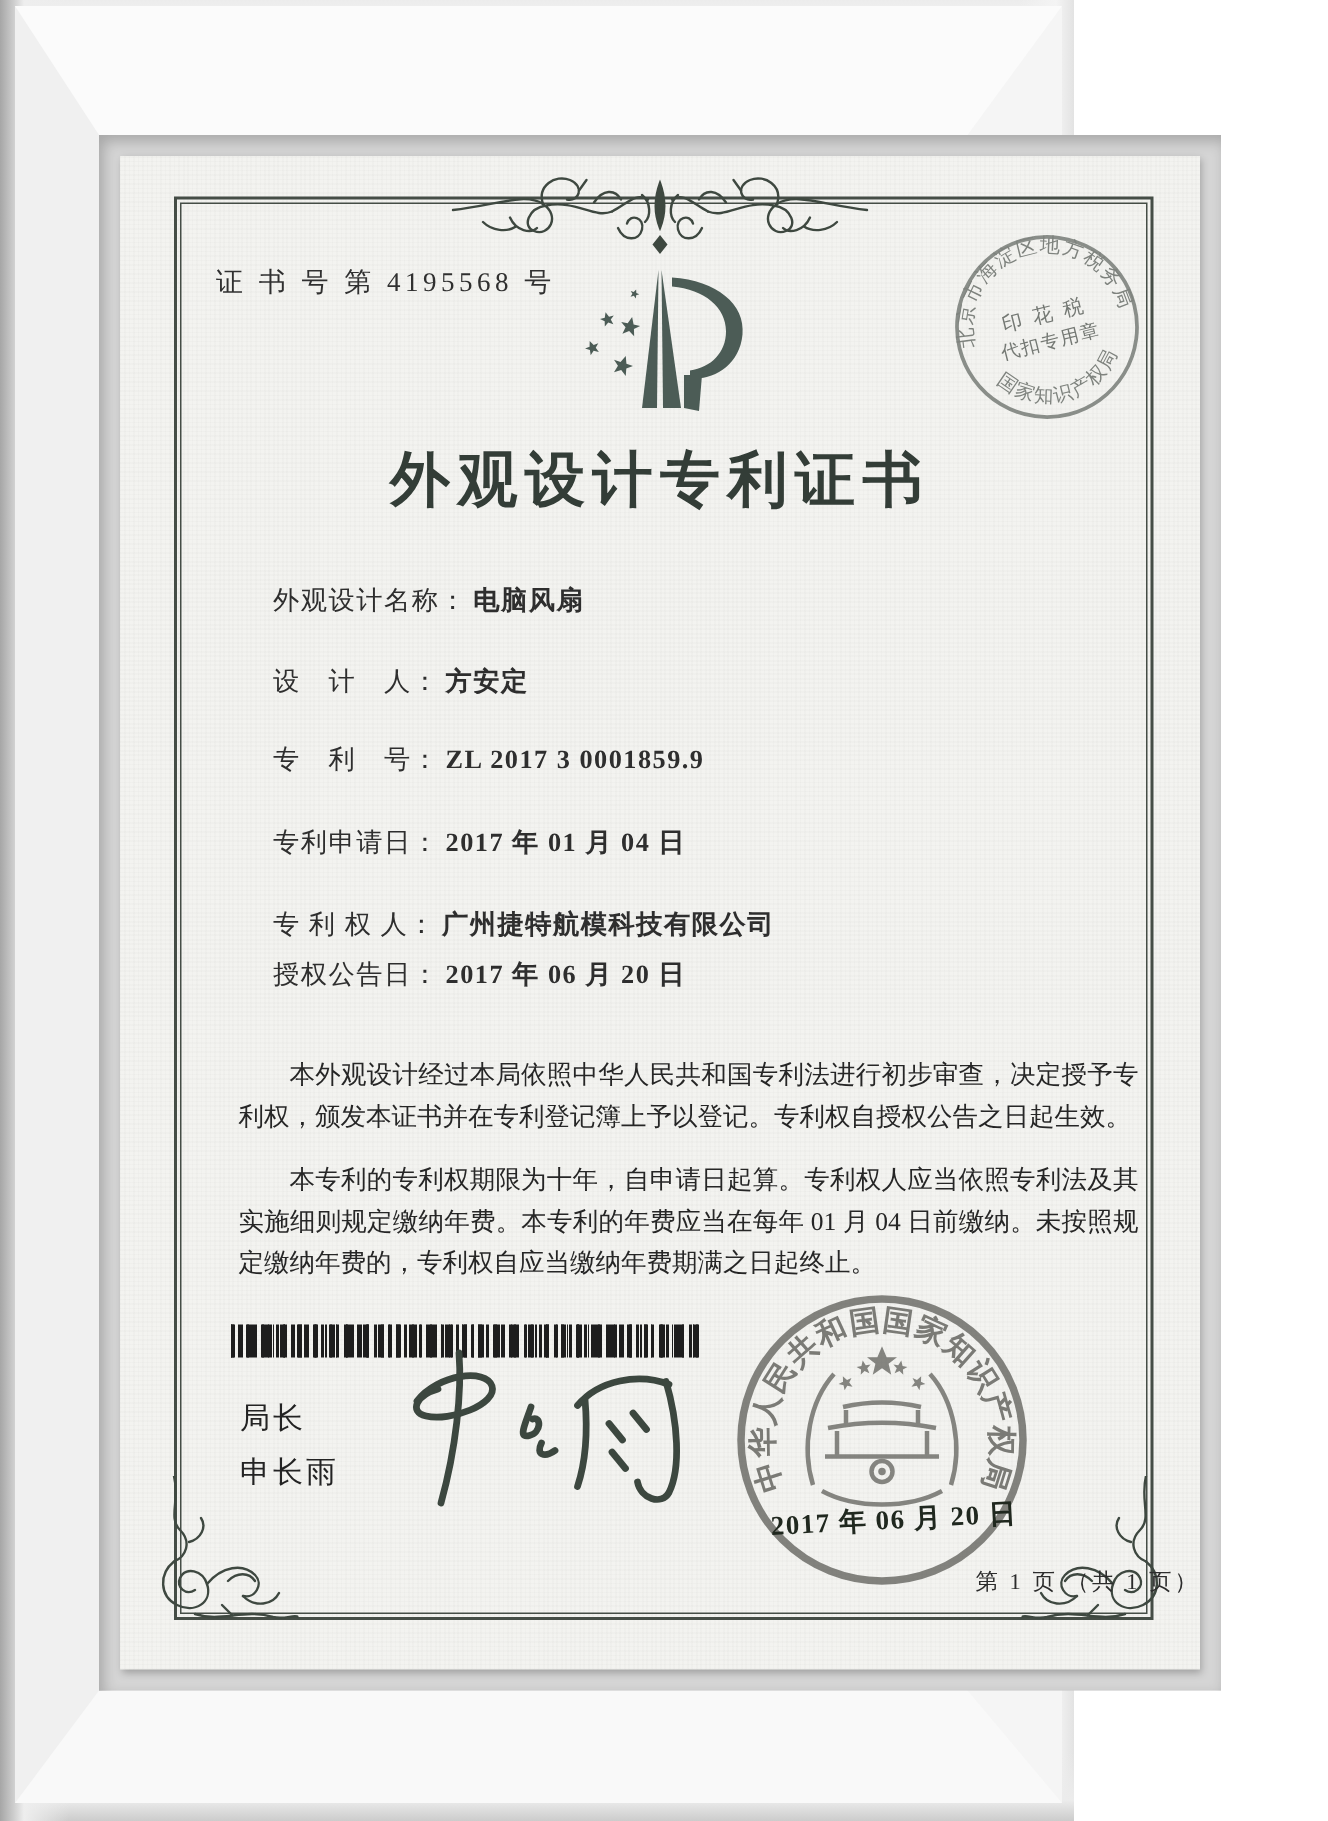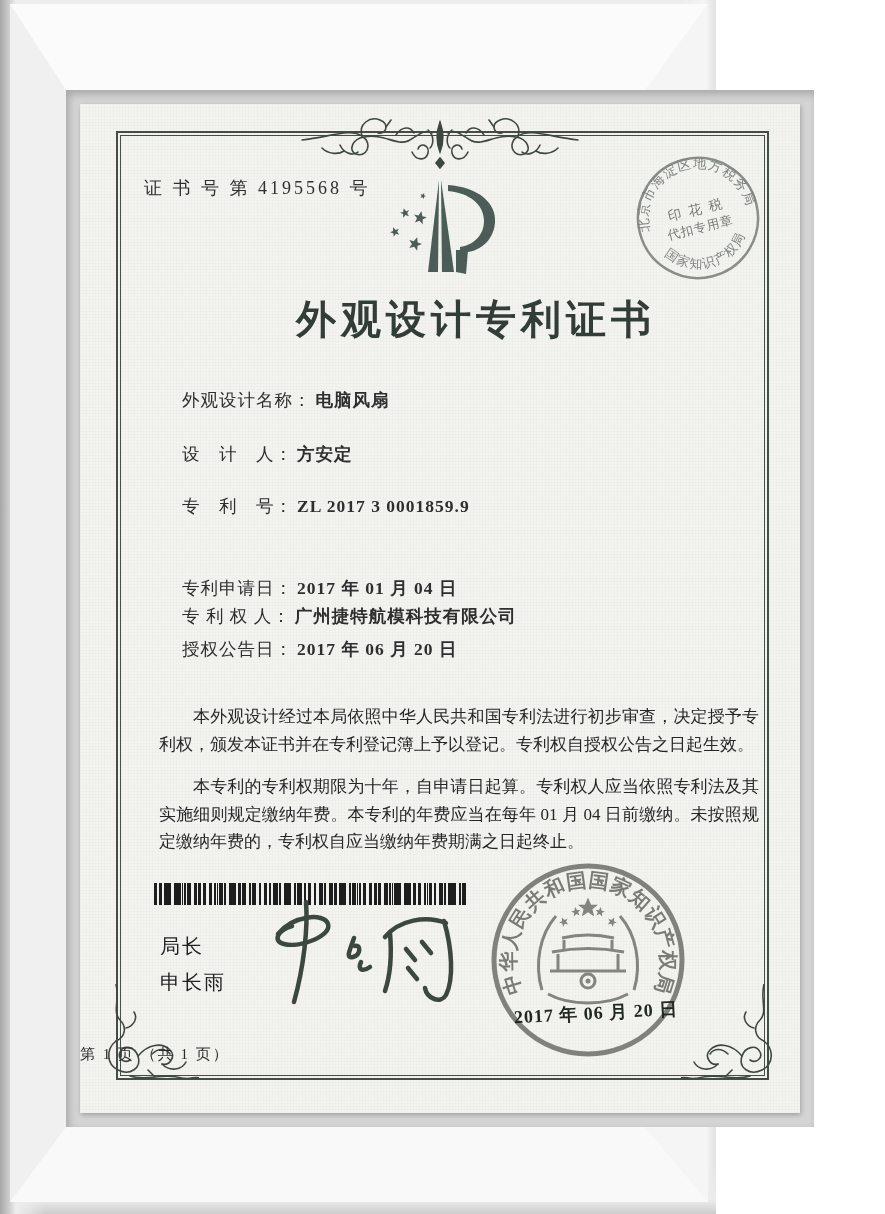--- a/index.html
+++ b/index.html
@@ -50,24 +50,24 @@
   .orn-bl{left:24px;top:880px;}
   .orn-br{left:601px;top:880px;transform:scaleX(-1);}
   .cert-no{
     position:absolute;left:64px;top:72px;
     font-size:18px;letter-spacing:3px;color:#303030;
   }
   .logo{position:absolute;left:298px;top:72px;}
   .title{
     position:absolute;left:0;top:188px;width:100%;
     text-align:center;font-size:40px;font-weight:600;
-    letter-spacing:5px;color:#333d37;padding-left:36px;
+    letter-spacing:5px;color:#333d37;
   }
   .field{position:absolute;left:74px;font-size:17.5px;line-height:24px;color:#2e2e2e;white-space:nowrap;}
-  .f0{top:284px;} .f1{top:338px;} .f2{top:390px;} .f3{top:472px;text-align:center;} .f4{top:500px;} .f5{top:533px;}
+  .f0{top:284px;} .f1{top:338px;} .f2{top:390px;} .f3{top:445px;text-align:center;} .f4{top:500px;} .f5{top:533px;}
   .flabel{letter-spacing:1px;margin-left:28px;}
   .fvalue{letter-spacing:1px;margin-left:4px;font-weight:bold;}
   .body-text{
     position:absolute;left:64px;top:584px;width:630px;
     font-size:17px;line-height:27.5px;text-align:justify;color:#262626;
   }
   .body-text p{margin:15px;text-indent:2em;}
   .barcode{
     position:absolute;left:74px;top:779px;width:312px;height:22px;
     background-image:
@@ -78,21 +78,21 @@
   .signer{position:absolute;left:80px;top:824px;font-size:20px;line-height:36px;color:#232323;letter-spacing:2px;}
   .signature{position:absolute;left:168px;top:792px;}
   .seal{position:absolute;left:408px;top:756px;opacity:0.88;}
   .seal-date{
     position:absolute;left:426px;top:897px;width:180px;text-align:center;
     font-size:18px;font-weight:600;color:#20281f;letter-spacing:1px;
     transform:rotate(-3deg);
   }
   .tax-stamp{position:absolute;left:552px;top:48px;transform:rotate(-14deg);opacity:0.85;}
   .footer{
-    position:absolute;left:0;top:941px;width:100%;text-align:left;
+    position:absolute;left:0;top:941px;width:100%;text-align:right;
     font-size:15px;letter-spacing:2px;color:#2c2c2c;
   }
 </style>
 </head>
 <body>
 
 <div class="scene">
   <div class="frame-face"></div>
   <div class="mat"></div>
 

